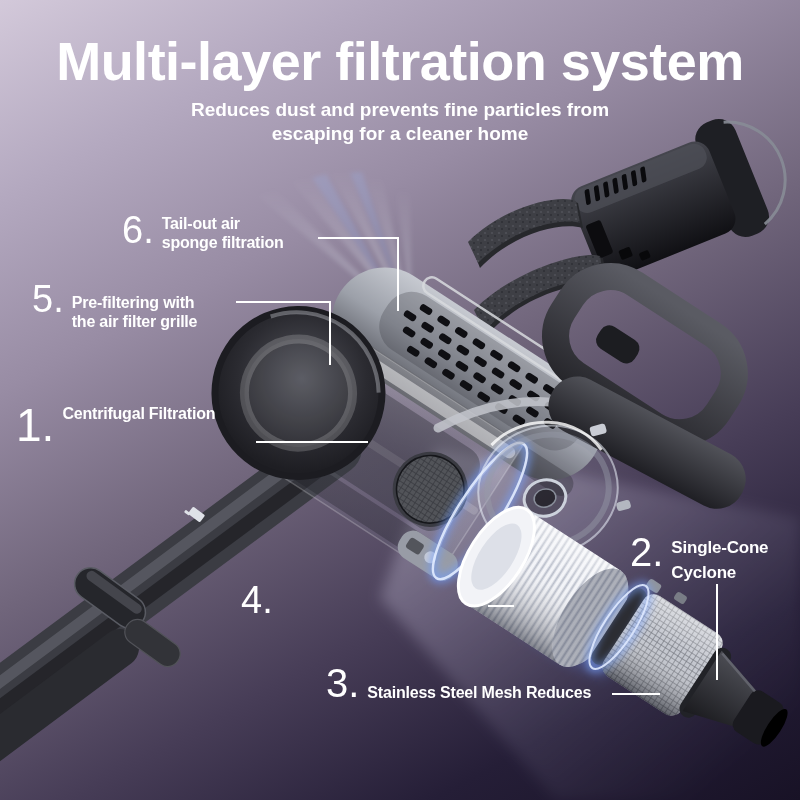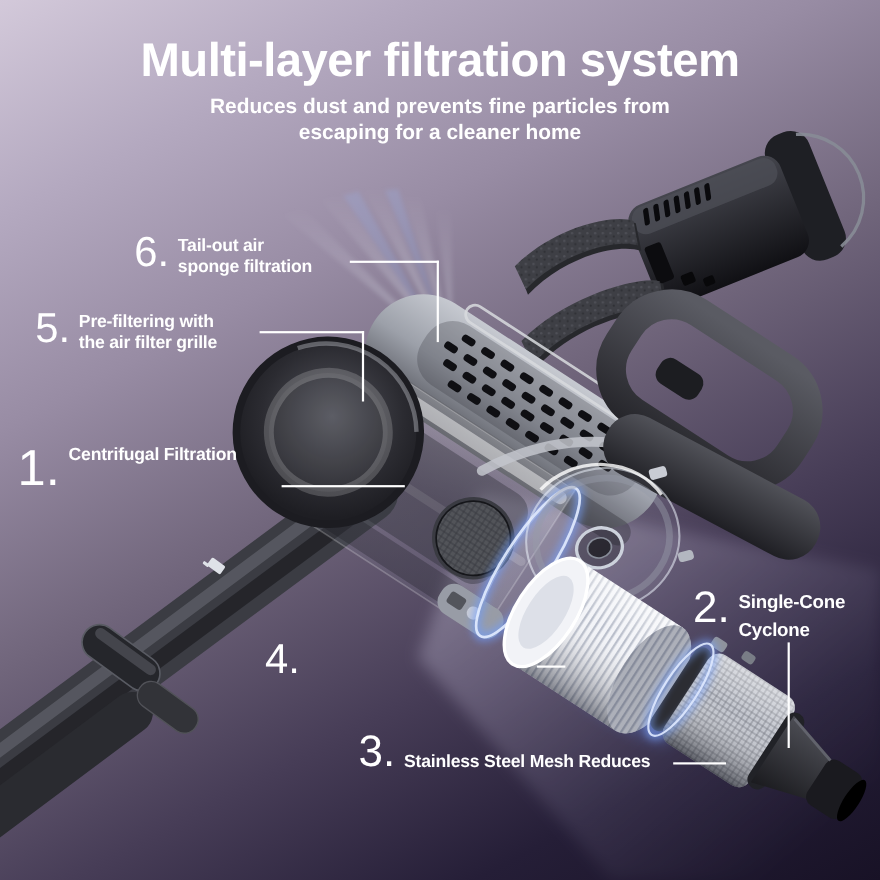--- a/index.html
+++ b/index.html
@@ -3,30 +3,30 @@
 <meta charset="utf-8">
 <style>
   html,body{margin:0;padding:0;background:#111;}
   .stage{
     position:relative;width:800px;height:800px;overflow:hidden;
     font-family:"Liberation Sans",sans-serif;color:#fff;
     background:linear-gradient(152deg,#d3c9da 0%,#b4a9c0 16%,#988ca4 32%,#70657b 50%,#473d57 68%,#251e37 84%,#181226 100%);
   }
   svg.scene{position:absolute;inset:0;z-index:1;}
   header{position:absolute;top:32px;left:0;right:0;text-align:center;z-index:2;}
-  .title{margin:0;font-size:43px;font-weight:700;letter-spacing:-0.5px;line-height:1.1;}
+  .title{margin:0;font-size:54px;font-weight:700;letter-spacing:-0.5px;line-height:1.1;}
   .subtitle{margin:7px 0 0;font-size:19px;font-weight:700;line-height:1.22;white-space:pre-line;}
   .callout{position:absolute;display:flex;gap:8px;z-index:3;align-items:flex-start;}
   .num{font-size:40px;font-weight:400;line-height:0.95;}
   .lbl{font-size:16px;font-weight:700;line-height:1.2;letter-spacing:-0.2px;white-space:pre-line;}
   .c1{left:16px;top:404px;} .c1 .num{font-size:46px;} .c1 .lbl{}
   .c2{left:630px;top:533px;} .c2 .lbl{margin-top:3px;font-size:17px;line-height:1.45;}
   .c3{left:326px;top:664px;} .c3 .lbl{margin-top:19px;}
   .c4{left:241px;top:582px;} .c4 .num{font-size:38px;} .c4 .lbl{margin-top:14px;}
-  .c5{left:32px;top:281px;} .c5 .num{font-size:38px;} .c5 .lbl{margin-top:2px;}
+  .c5{left:32px;top:281px;} .c5 .num{font-size:38px;} .c5 .lbl{margin-top:12px;}
   .c6{left:122px;top:212px;} .c6 .num{font-size:38px;} .c6 .lbl{margin-top:2px;}
   .lead{position:absolute;background:#fff;z-index:3;}
   .l1{left:256px;top:441px;width:112px;height:2px;}
   .l2{left:716px;top:584px;width:2px;height:96px;}
   .l3{left:612px;top:693px;width:48px;height:2px;}
   .l4{left:488px;top:605px;width:26px;height:2px;}
   .l5h{left:236px;top:301px;width:95px;height:2px;}
   .l5v{left:329px;top:301px;width:2px;height:64px;}
   .l6h{left:318px;top:237px;width:81px;height:2px;}
   .l6v{left:397px;top:237px;width:2px;height:74px;}

